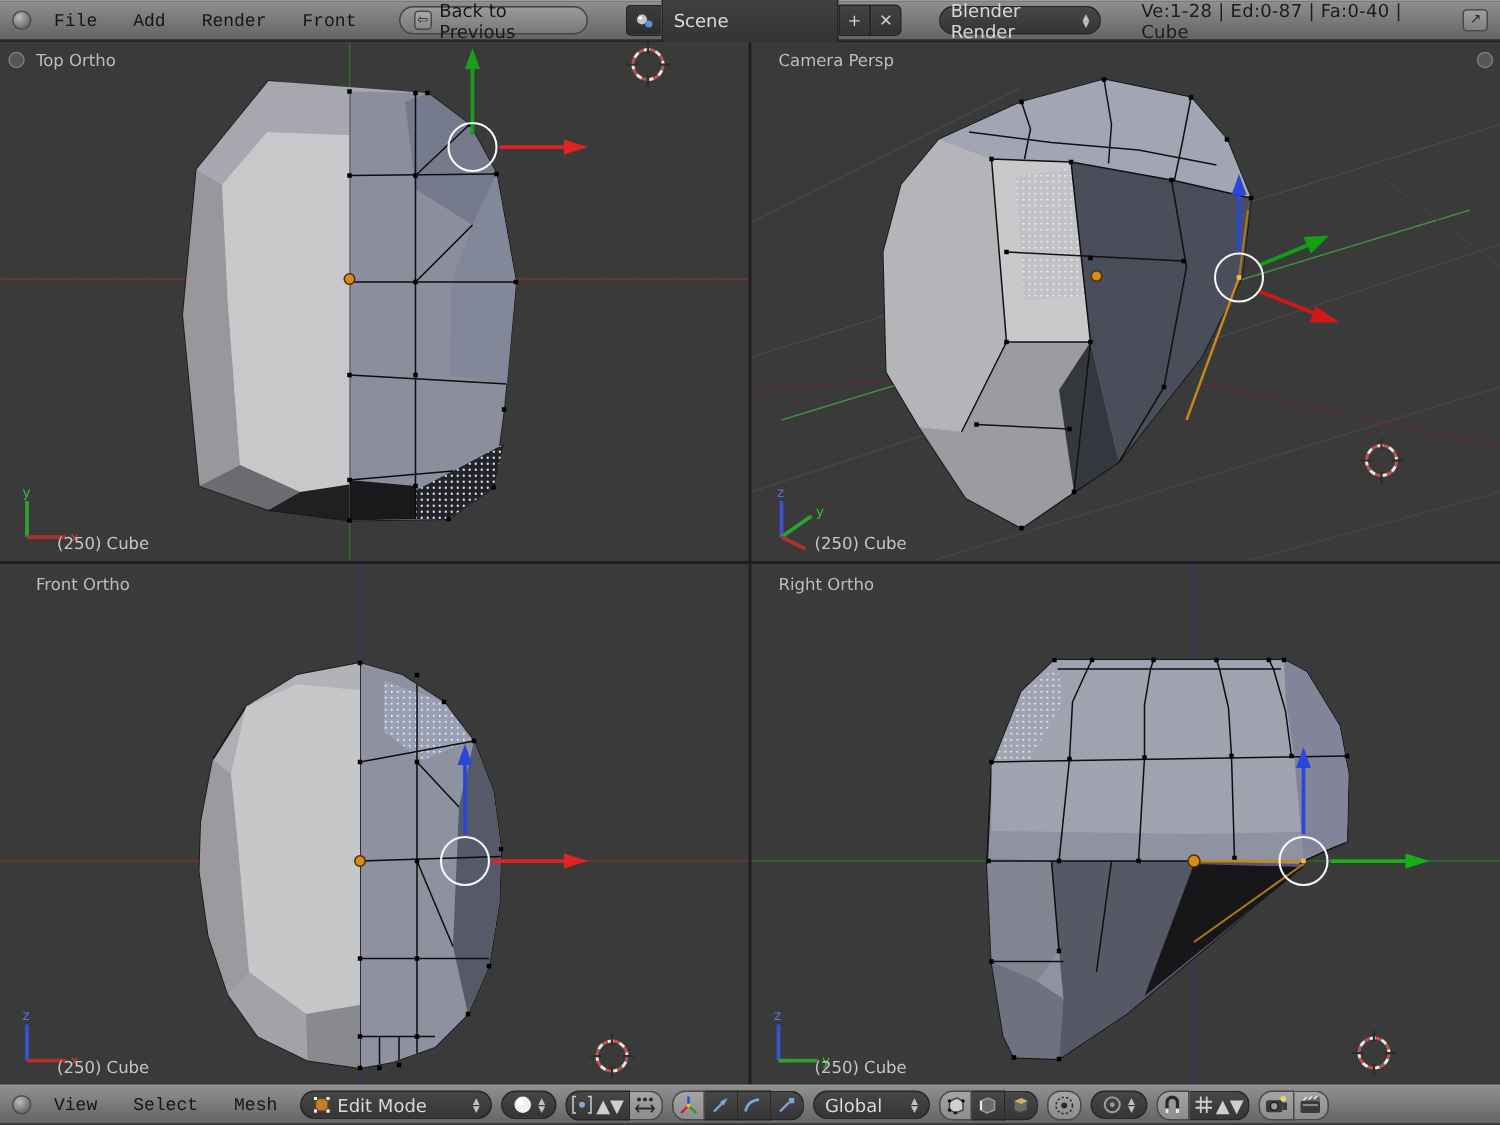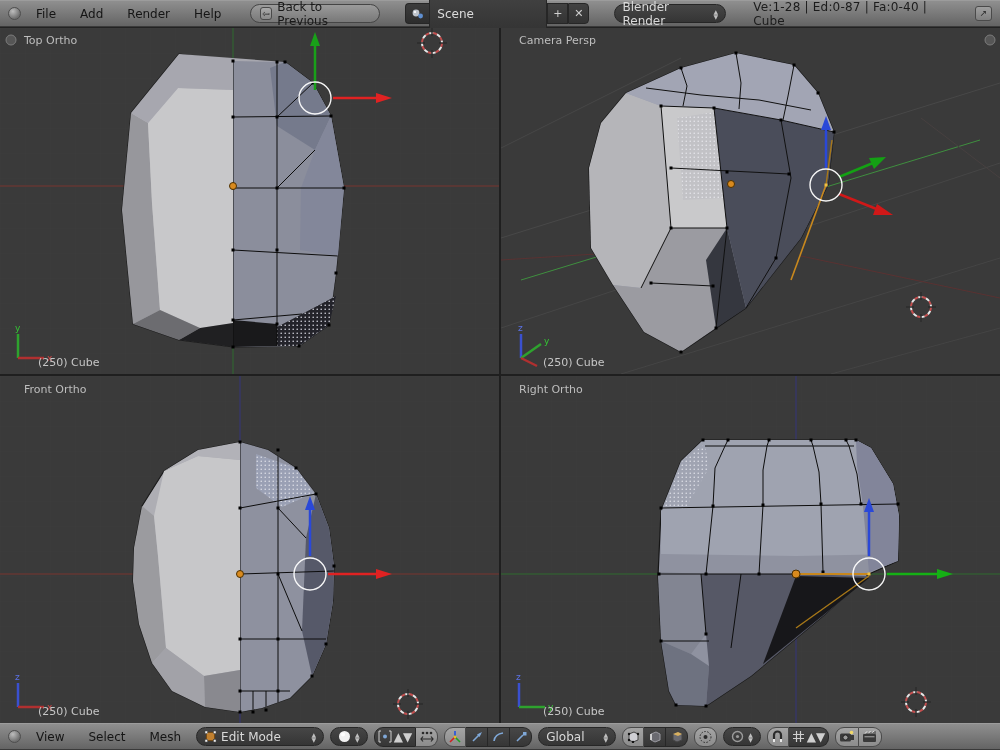--- a/index.html
+++ b/index.html
@@ -10,21 +10,21 @@
   }
   
   .bar {
     position:absolute; left:0; width:1000px; height:27px;
     background:linear-gradient(#8f8f8f,#646464);
     border-top:1px solid #9c9c9c; border-bottom:1px solid #3a3a3a;
     display:flex; align-items:center; gap:6px; padding:0 8px; color:#151515;
   }
   .bar.top { top:0; }
   .bar.bottom { top:723px; }
-  .menu-item { padding:0 9px; color:#151515; cursor:default; }
+  .menu-item { padding:0 9px; color:#151515; cursor:default;font-family:Liberation Mono, monospace; }
   .editor-circle {
     width:13px; height:13px; border-radius:50%;
     background:radial-gradient(circle at 35% 30%, #bdbdbd, #6f6f6f 70%);
     border:1px solid #4e4e4e; flex:0 0 auto;
   }
   .pill {
     height:19px; display:flex; align-items:center; gap:4px;
     background:linear-gradient(#464646,#353535);
     border:1px solid #262626; border-radius:10px; color:#d9d9d9; padding:0 7px;
   }
@@ -91,21 +91,21 @@
 </head>
 <body>
 
 <div class="app">
 
   <div class="bar top">
     <span class="editor-circle"></span>
     <span class="menu-item">File</span>
     <span class="menu-item">Add</span>
     <span class="menu-item">Render</span>
-    <span class="menu-item">Help</span>
+    <span class="menu-item">Front</span>
     <span style="width:8px"></span>
     <div class="btn-light">
       <span class="back-glyph">⇦</span>
       <span>Back to Previous</span>
     </div>
     <span style="width:14px"></span>
     <div class="scene-wrap">
       <div class="scene-icon-box">
         <svg width="14" height="12" viewBox="0 0 14 12">
           <circle cx="5" cy="5" r="3.4" fill="#bfc4cc"></circle>

